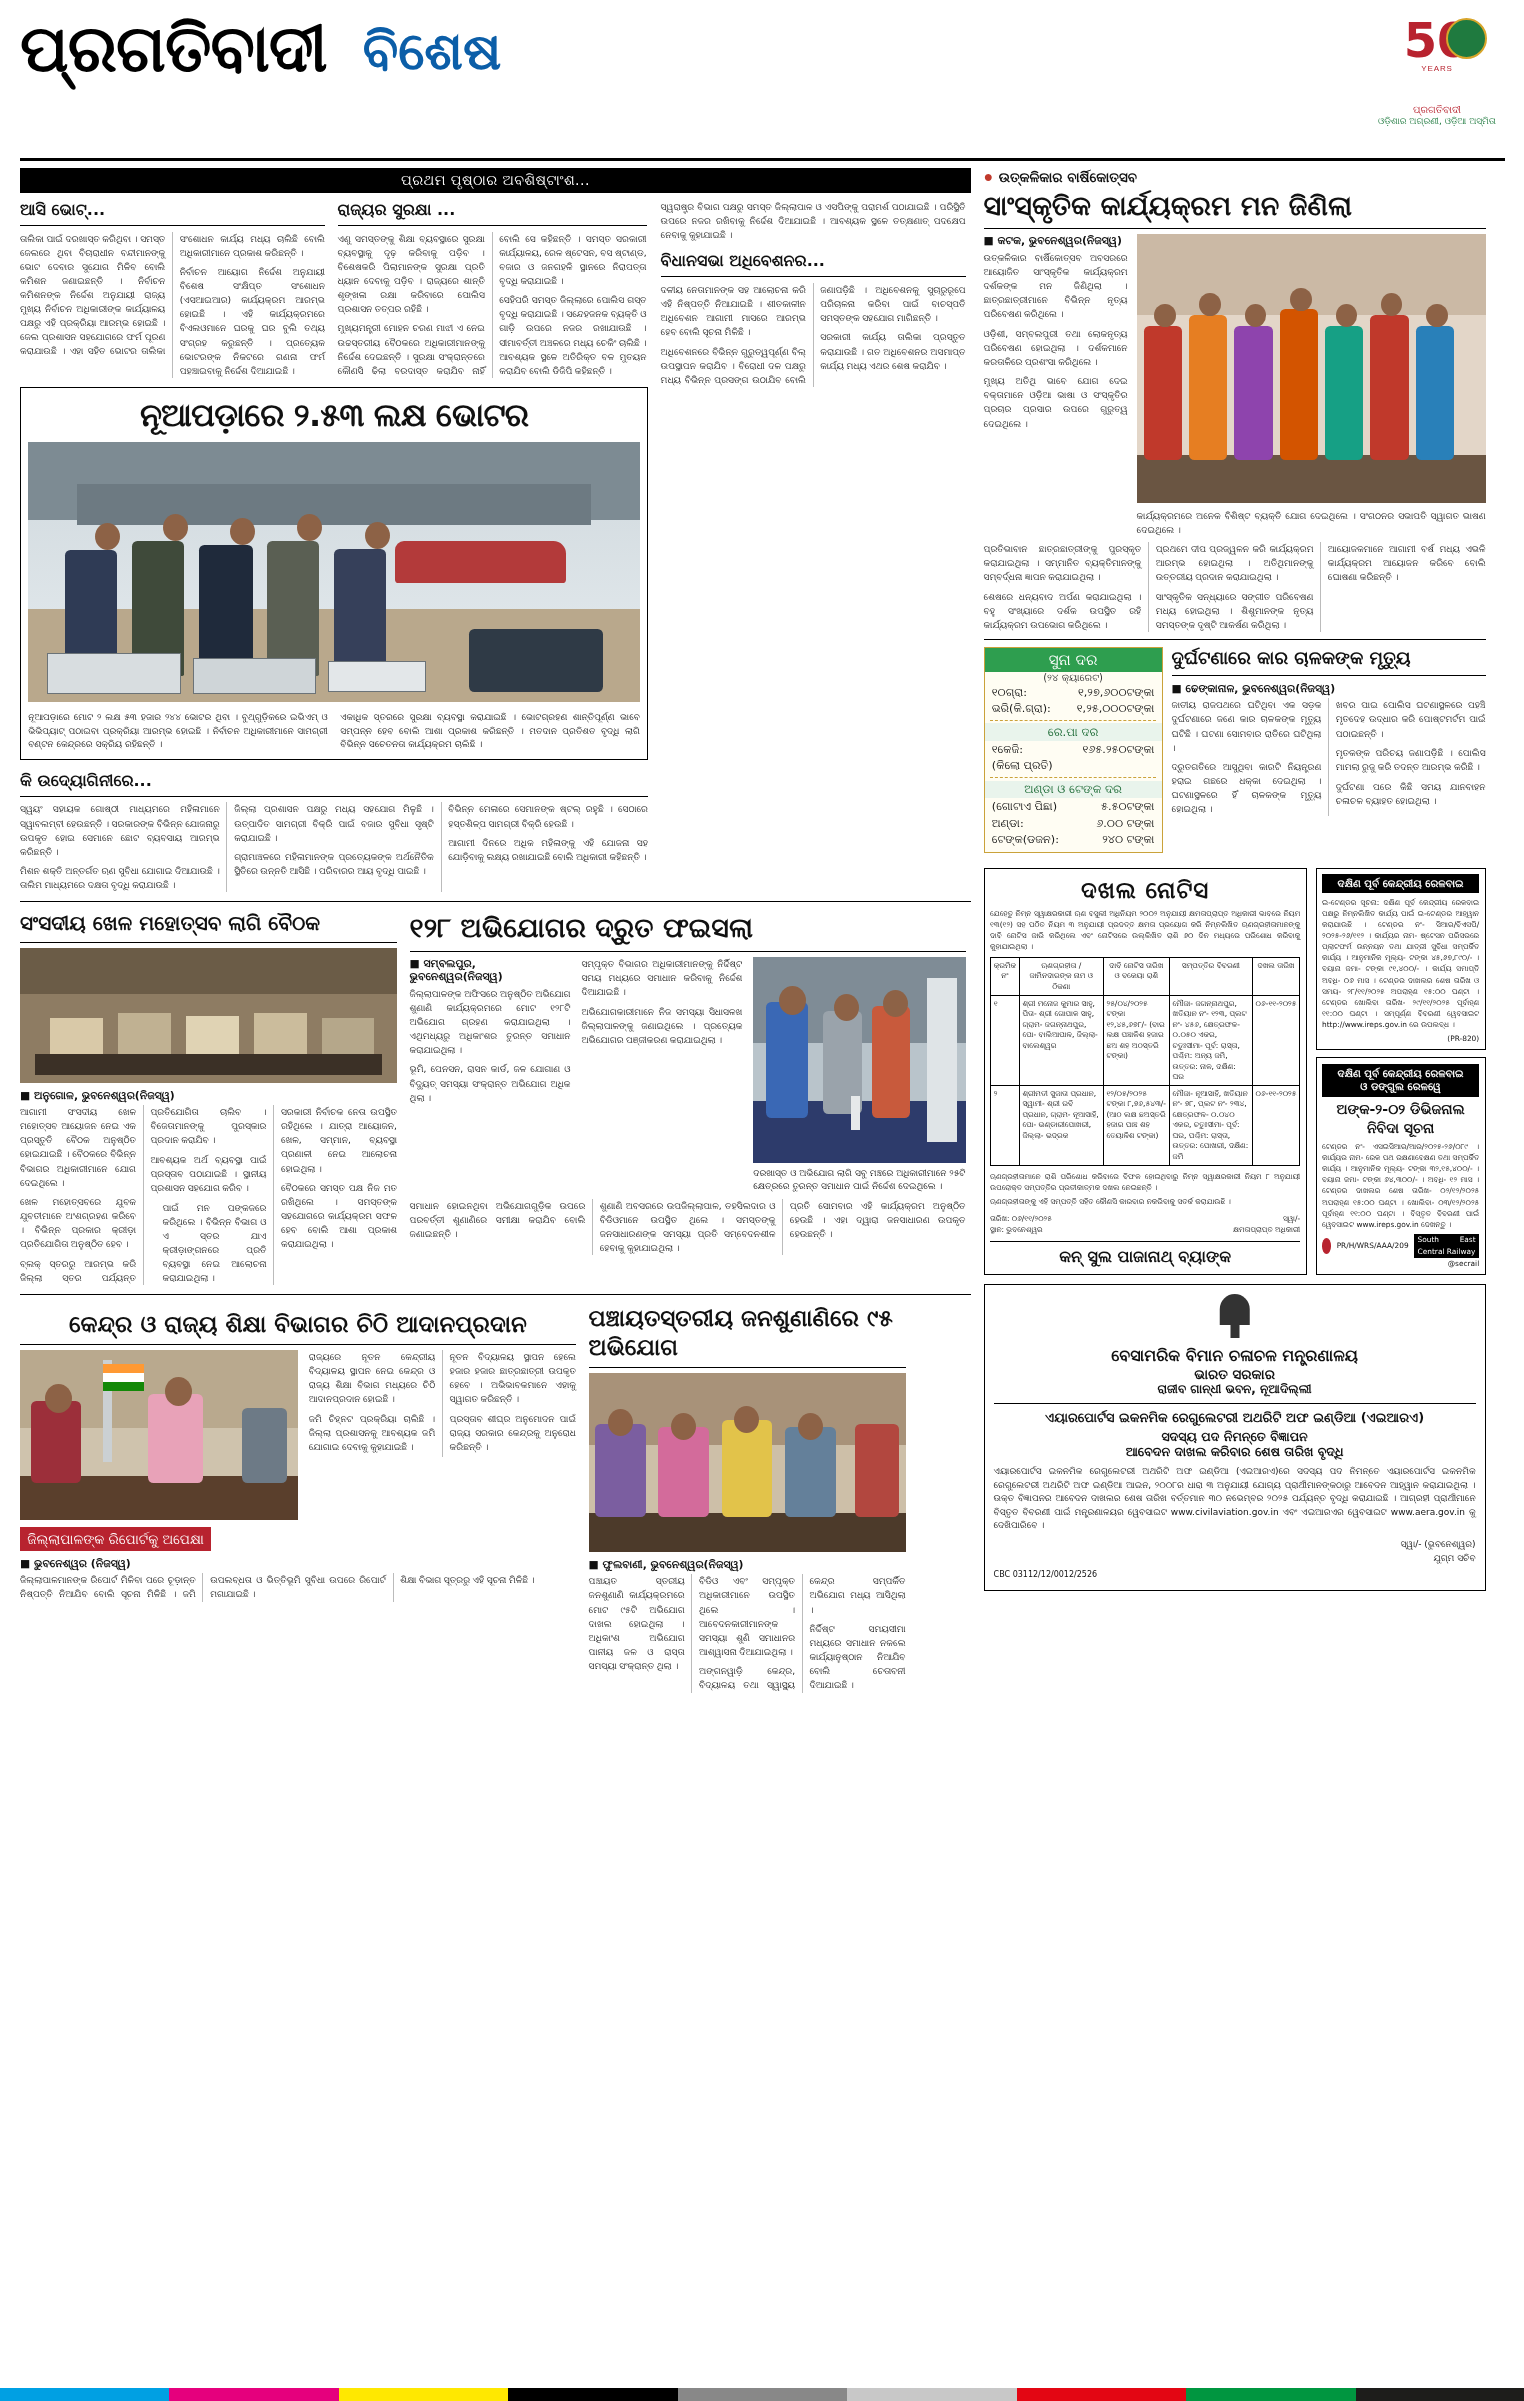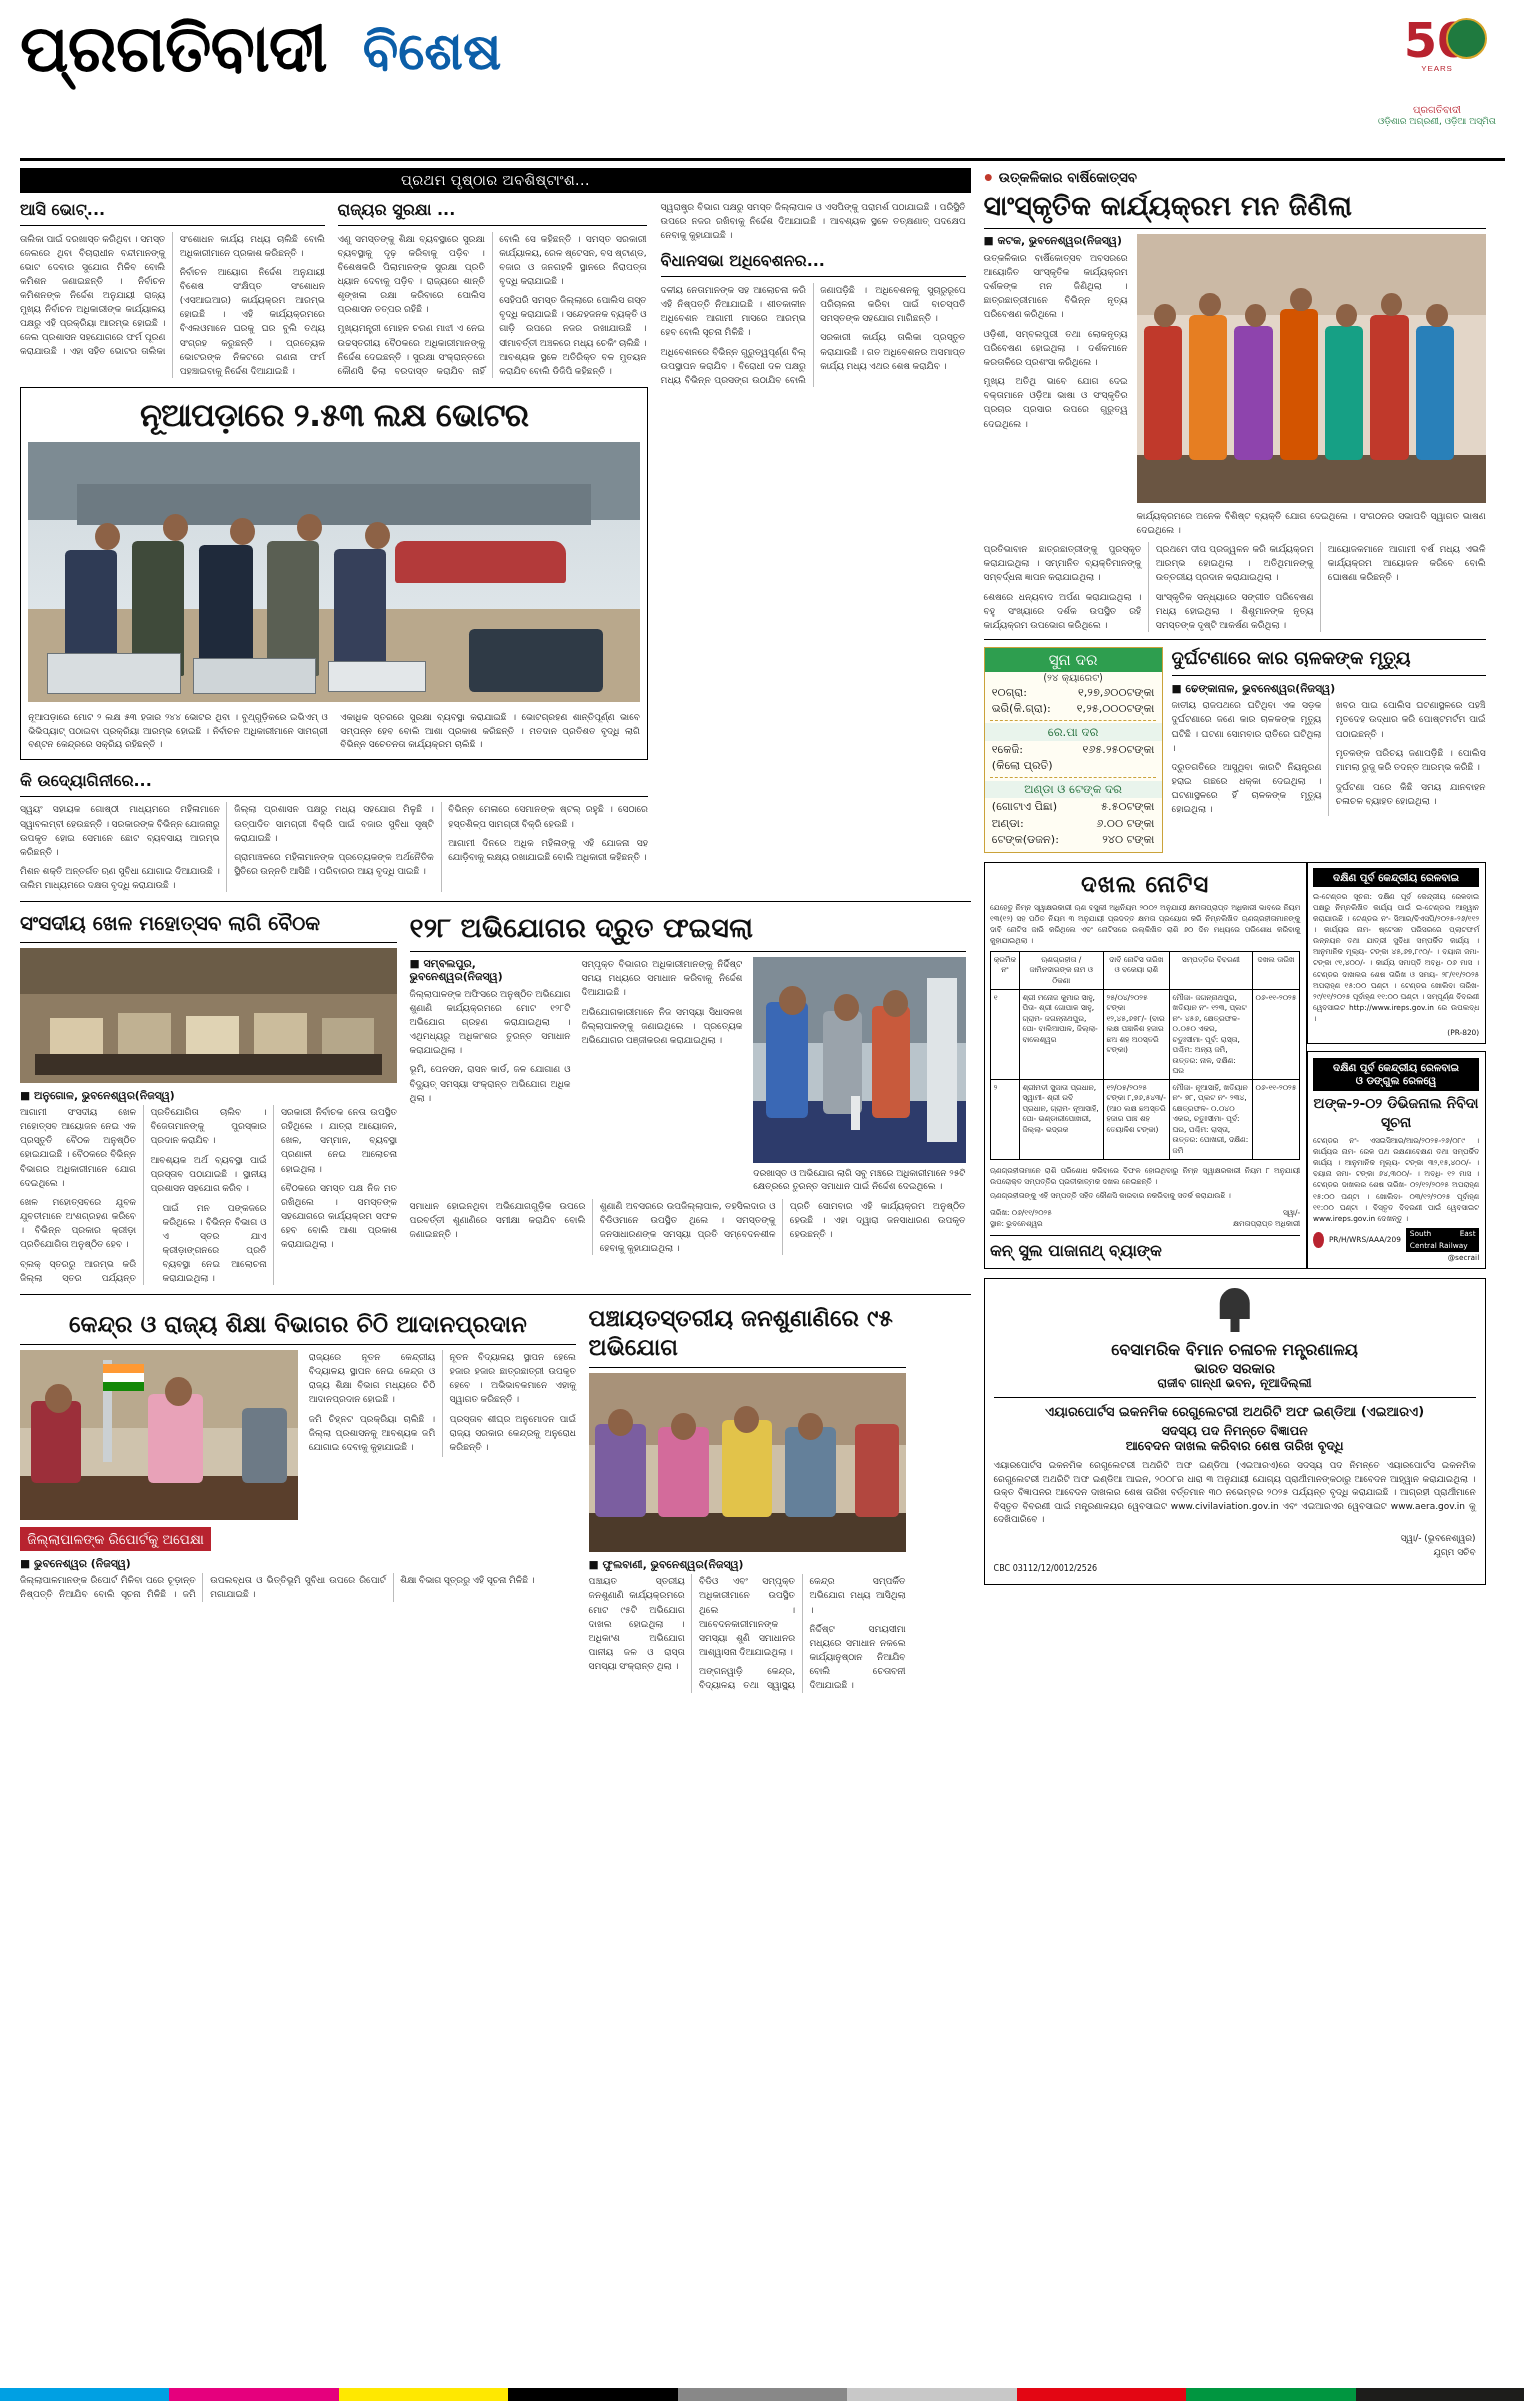--- a/index.html
+++ b/index.html
@@ -503,21 +503,21 @@
           <div class="cols2" style="margin-top:3.6px;">
             <div class="body-txt small-txt">ଜାତୀୟ ରାଜପଥରେ ଘଟିଥିବା ଏକ ସଡ଼କ ଦୁର୍ଘଟଣାରେ ଜଣେ କାର ଚାଳକଙ୍କ ମୃତ୍ୟୁ ଘଟିଛି । ଘଟଣା ସୋମବାର ରାତିରେ ଘଟିଥିଲା ।</div>
             <div class="body-txt small-txt" style="margin-top:5.4px;">ଦ୍ରୁତଗତିରେ ଆସୁଥିବା କାରଟି ନିୟନ୍ତ୍ରଣ ହରାଇ ଗଛରେ ଧକ୍କା ଦେଇଥିଲା । ଘଟଣାସ୍ଥଳରେ ହିଁ ଚାଳକଙ୍କ ମୃତ୍ୟୁ ହୋଇଥିଲା ।</div>
             <div class="body-txt small-txt" style="margin-top:5.4px;">ଖବର ପାଇ ପୋଲିସ ଘଟଣାସ୍ଥଳରେ ପହଞ୍ଚି ମୃତଦେହ ଉଦ୍ଧାର କରି ପୋଷ୍ଟମର୍ଟମ ପାଇଁ ପଠାଇଛନ୍ତି ।</div>
             <div class="body-txt small-txt" style="margin-top:5.4px;">ମୃତକଙ୍କ ପରିଚୟ ଜଣାପଡ଼ିଛି । ପୋଲିସ ମାମଲା ରୁଜୁ କରି ତଦନ୍ତ ଆରମ୍ଭ କରିଛି ।</div>
             <div class="body-txt small-txt" style="margin-top:5.4px;">ଦୁର୍ଘଟଣା ପରେ କିଛି ସମୟ ଯାନବାହନ ଚଳାଚଳ ବ୍ୟାହତ ହୋଇଥିଲା ।</div>
           </div>
         </div>
       </div>
 
-      <div style="display:flex; margin-top:9px;">
+      <div style="display:flex; gap:9px; margin-top:15px;">
 
         <div class="box" style="width:323px; padding:5.4px;">
           <div class="ntc-title">ଦଖଲ ନୋଟିସ</div>
           <div class="ad-body">ଯେହେତୁ ନିମ୍ନ ସ୍ୱାକ୍ଷରକାରୀ ଋଣ ବସୁଲୀ ଅଧିନିୟମ ୨୦୦୨ ଅନୁଯାୟୀ କ୍ଷମତାପ୍ରାପ୍ତ ଅଧିକାରୀ ଭାବରେ ନିୟମ ୧୩(୧୨) ସହ ପଠିତ ନିୟମ ୩ ଅନୁଯାୟୀ ପ୍ରଦତ୍ତ କ୍ଷମତା ପ୍ରୟୋଗ କରି ନିମ୍ନଲିଖିତ ଋଣଗ୍ରହୀତାମାନଙ୍କୁ ଦାବି ନୋଟିସ ଜାରି କରିଥିଲେ ଏବଂ ନୋଟିସରେ ଉଲ୍ଲିଖିତ ରାଶି ୬୦ ଦିନ ମଧ୍ୟରେ ପରିଶୋଧ କରିବାକୁ କୁହାଯାଇଥିଲା ।</div>
           <table class="ntc" style="margin-top:4.5px;">
             <thead>
               <tr>
                 <th style="width:8%;">କ୍ରମିକ ନଂ</th>
                 <th style="width:28%;">ଋଣଗ୍ରହୀତା / ଜାମିନଦାରଙ୍କ ନାମ ଓ ଠିକଣା</th>
                 <th style="width:22%;">ଦାବି ନୋଟିସ ତାରିଖ ଓ ବକେୟା ରାଶି</th>
@@ -544,21 +544,21 @@
           </table>
           <div class="ad-body" style="margin-top:4.5px;">ଋଣଗ୍ରହୀତାମାନେ ରାଶି ପରିଶୋଧ କରିବାରେ ବିଫଳ ହୋଇଥିବାରୁ ନିମ୍ନ ସ୍ୱାକ୍ଷରକାରୀ ନିୟମ ୮ ଅନୁଯାୟୀ ଉପରୋକ୍ତ ସମ୍ପତ୍ତିର ପ୍ରତୀକାତ୍ମକ ଦଖଲ ନେଇଛନ୍ତି ।</div>
           <div class="ad-body" style="margin-top:3.6px;">ଋଣଗ୍ରହୀତାଙ୍କୁ ଏହି ସମ୍ପତ୍ତି ସହିତ କୌଣସି କାରବାର ନକରିବାକୁ ସତର୍କ କରାଯାଉଛି ।</div>
           <div style="display:flex; justify-content:space-between; margin-top:5.4px;">
             <div class="ad-body" style="white-space:pre-line;">ତାରିଖ: ୦୬/୧୧/୨୦୨୫
 ସ୍ଥାନ: ଭୁବନେଶ୍ୱର</div>
             <div class="ad-body" style="white-space:pre-line; text-align:right;">ସ୍ୱା/-
 କ୍ଷମତାପ୍ରାପ୍ତ ଅଧିକାରୀ</div>
           </div>
           <div class="hr-thin"></div>
-          <div class="hl hl-18" style="text-align:left;">କନ୍ ସୁଲ ପାଜାନାଥ୍ ବ୍ୟାଙ୍କ</div>
+          <div class="hl hl-18" style="text-align:center;">କନ୍ ସୁଲ ପାଜାନାଥ୍ ବ୍ୟାଙ୍କ</div>
         </div>
 
         <div style="flex:1; display:flex; flex-direction:column; gap:7.2px;">
           <div class="ad">
             <div class="ad-head" style="background:#000; color:#fff; padding:2.7px;">ଦକ୍ଷିଣ ପୂର୍ବ କେନ୍ଦ୍ରୀୟ ରେଳବାଇ</div>
             <div class="ad-body" style="margin-top:3.6px;">ଇ-ଟେଣ୍ଡର ସୂଚନା: ଦକ୍ଷିଣ ପୂର୍ବ କେନ୍ଦ୍ରୀୟ ରେଳବାଇ ପକ୍ଷରୁ ନିମ୍ନଲିଖିତ କାର୍ଯ୍ୟ ପାଇଁ ଇ-ଟେଣ୍ଡର ଆହ୍ୱାନ କରାଯାଉଛି । ଟେଣ୍ଡର ନଂ- ସିଆର/ବିଏସପି/୨୦୨୫-୨୬/୧୧୨ । କାର୍ଯ୍ୟର ନାମ- ଷ୍ଟେସନ ପରିସରରେ ପ୍ଲାଟଫର୍ମ ଉନ୍ନୟନ ତଥା ଯାତ୍ରୀ ସୁବିଧା ସମ୍ପର୍କିତ କାର୍ଯ୍ୟ । ଆନୁମାନିକ ମୂଲ୍ୟ- ଟଙ୍କା ୪୫,୬୭,୮୯୦/- । ବୟାନା ଜମା- ଟଙ୍କା ୯୧,୪୦୦/- । କାର୍ଯ୍ୟ ସମାପ୍ତି ଅବଧି- ୦୬ ମାସ । ଟେଣ୍ଡର ଦାଖଲର ଶେଷ ତାରିଖ ଓ ସମୟ- ୨୮/୧୧/୨୦୨୫ ଅପରାହ୍ଣ ୧୫:୦୦ ଘଣ୍ଟା । ଟେଣ୍ଡର ଖୋଲିବା ତାରିଖ- ୨୯/୧୧/୨୦୨୫ ପୂର୍ବାହ୍ଣ ୧୧:୦୦ ଘଣ୍ଟା । ସମ୍ପୂର୍ଣ୍ଣ ବିବରଣୀ ୱେବସାଇଟ http://www.ireps.gov.in ରେ ଉପଲବ୍ଧ ।</div>
             <div class="ad-body" style="text-align:right; margin-top:2.7px;">(PR-820)</div>
           </div>
           <div class="ad">
             <div class="ad-head" style="background:#000; color:#fff; padding:2.7px; white-space:pre-line;">ଦକ୍ଷିଣ ପୂର୍ବ କେନ୍ଦ୍ରୀୟ ରେଳବାଇ

